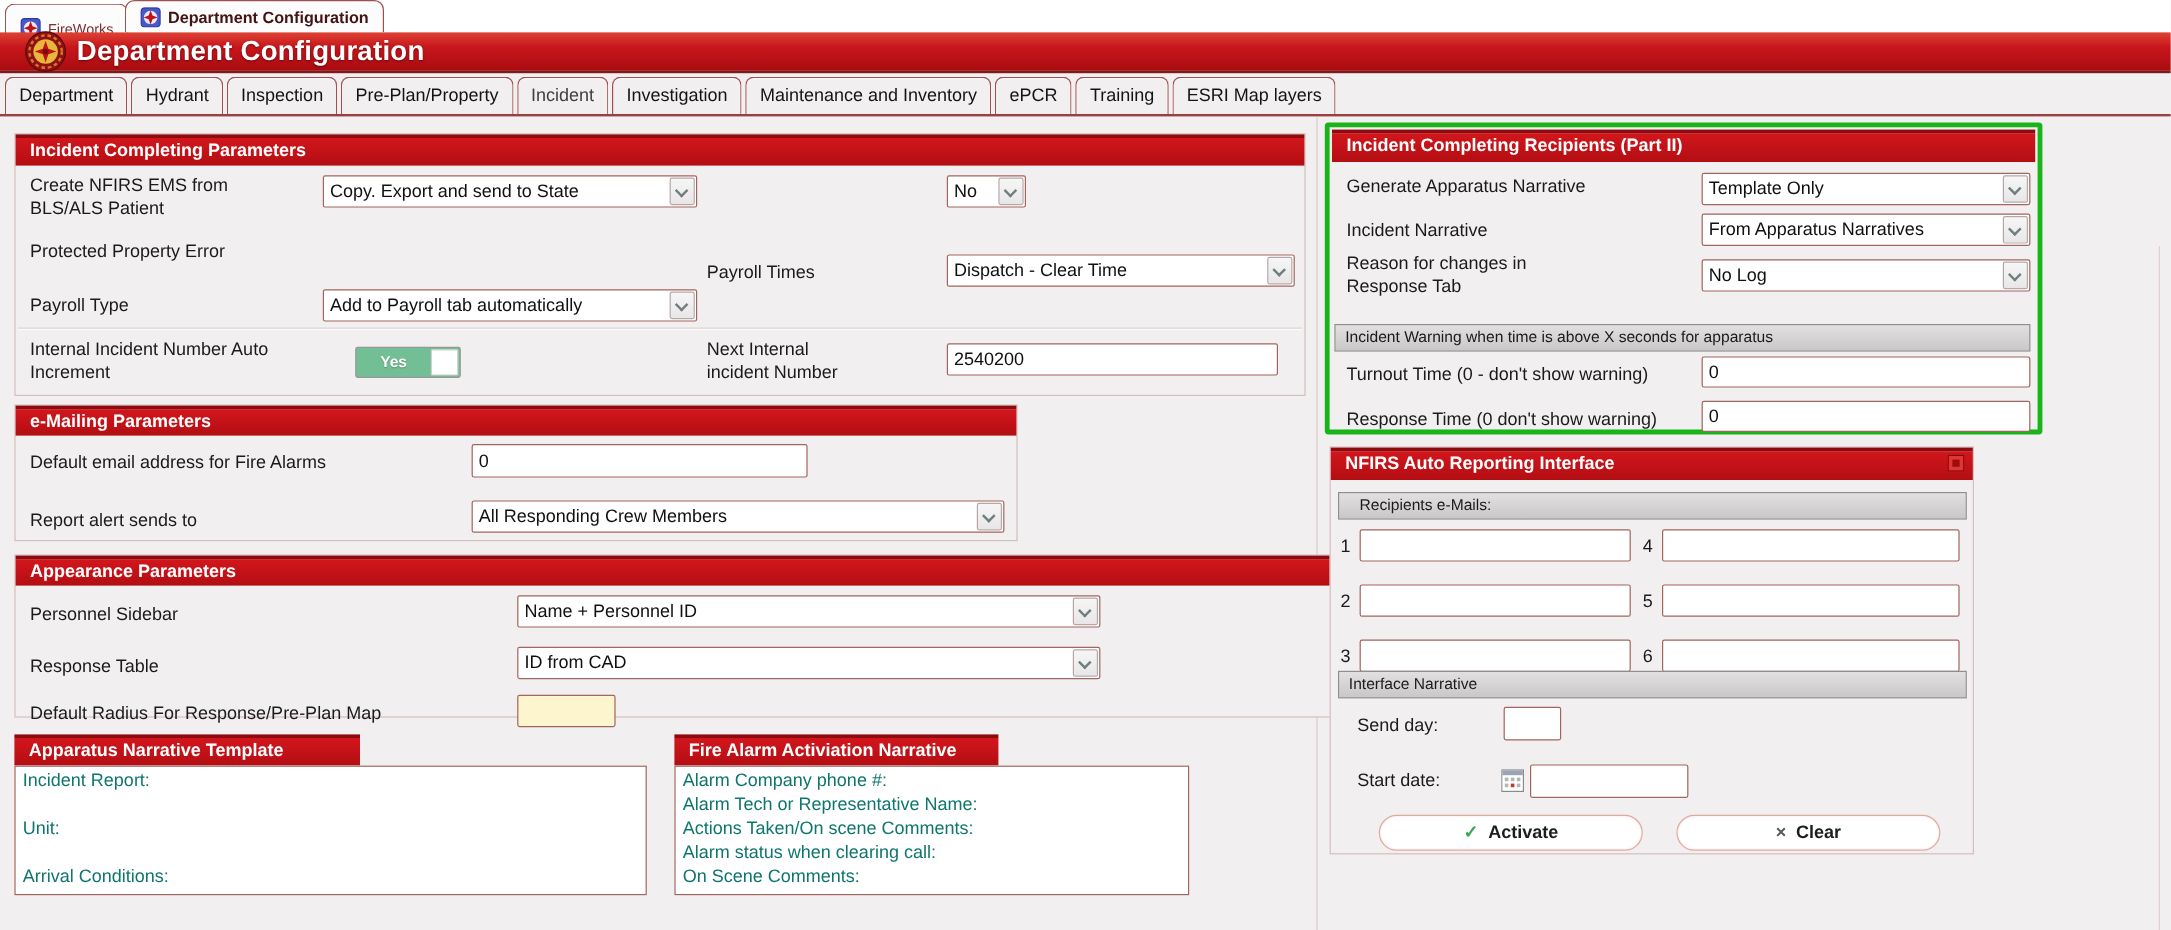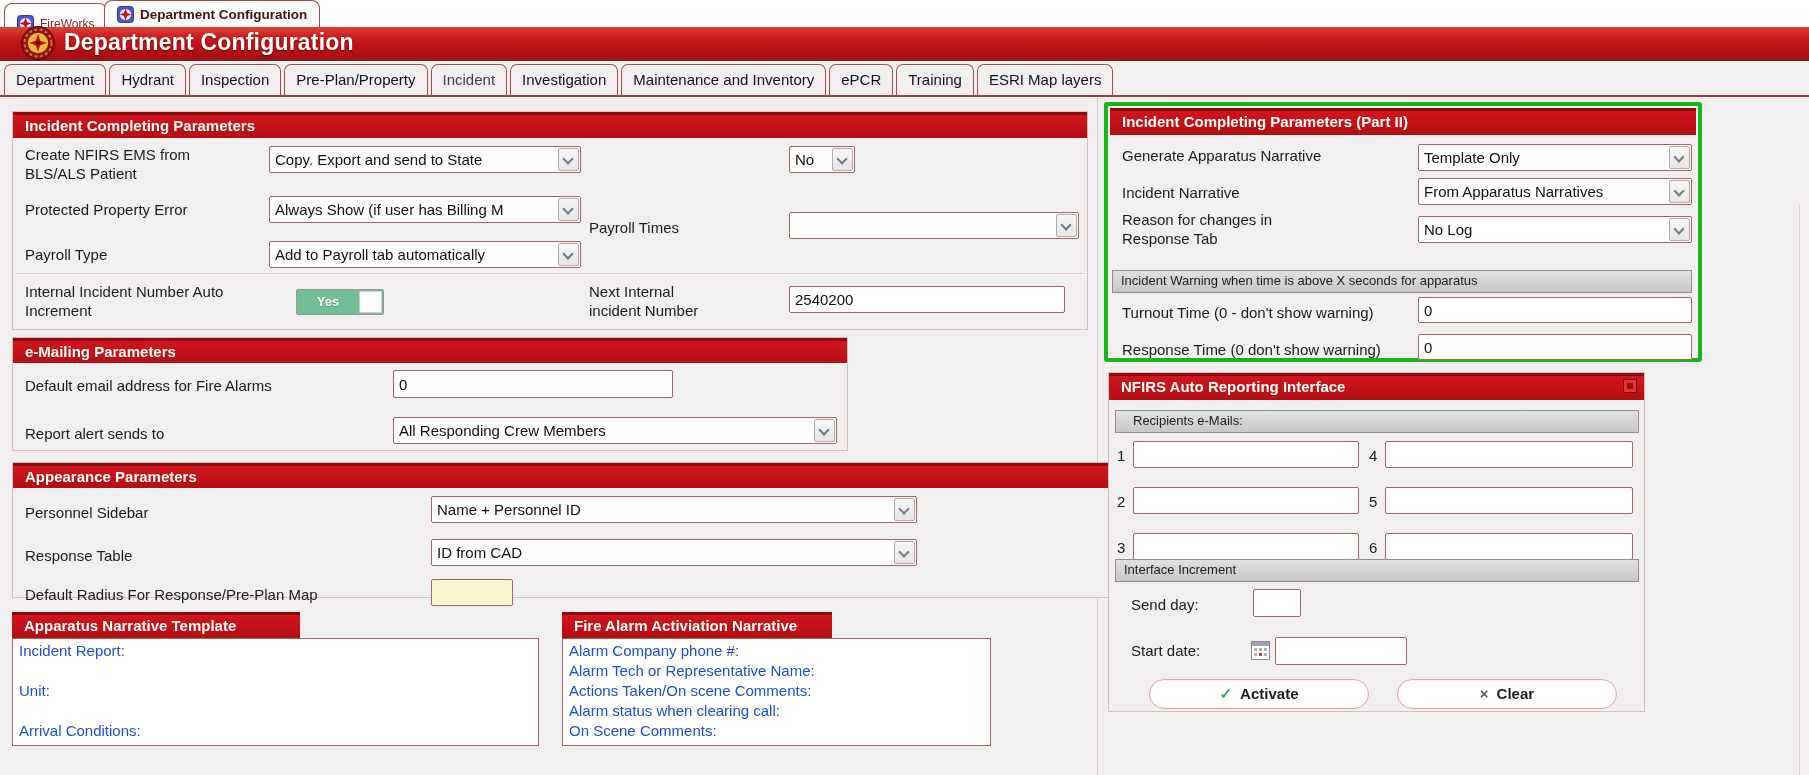--- a/index.html
+++ b/index.html
@@ -95,21 +95,21 @@
   .toggle .t-label {
     position:absolute; left:0; right:24px; top:0; bottom:0; text-align:center;
     color:#fff; font-weight:bold; font-size:13px; line-height:24px; text-shadow:0 1px 1px rgba(0,0,0,.25);
   }
   .toggle .t-knob {
     position:absolute; right:1px; top:1px; width:23px; height:22px; background:#fff;
     border:1px solid #cfcfcf; border-radius:1px;
   }
   .narr {
     position:absolute; background:#fff; border:1px solid #a2655f;
-    font-size:15px; line-height:20px; padding:2px 6px; white-space:pre-line; color:#1d4ed8;
+    font-size:15px; line-height:20px; padding:2px 6px; white-space:pre-line; color:#0f766e;
   }
   .pill {
     position:absolute; height:30px; background:#fff; border:1px solid #deaaa0; border-radius:15px;
     font-weight:bold; font-size:15px; color:#1d1d1d; text-align:center; line-height:28px;
     box-shadow: inset 0 0 0 1px #fdf3f1;
   }
   .pill .glyph-check { color:#3ba55a; margin-right:8px; font-weight:bold; }
   .pill .glyph-x { color:#5a5a5a; margin-right:8px; font-weight:bold; }
   .numcell { position:absolute; font-size:15px; color:#1b1b1b; }
   #greenbox {
@@ -189,29 +189,24 @@
   </div>
 
   <div class="dd" style="left:776px; top:34px; width:66px;">
     <span class="dd-text">No</span>
     <span class="dd-btn">
         <span class="chev"></span>
       </span>
   </div>
 
   <div class="lbl" style="left:12px; top:88px;">Protected Property Error</div>
-  <div class="dd" style="left:256px; top:84px; width:312px;">
-    <span class="dd-text">Always Show (if user has Billing M</span>
-    <span class="dd-btn">
-        <span class="chev"></span>
-      </span>
-  </div>
 
   <div class="lbl" style="left:576px; top:106px;">Payroll Times</div>
   <div class="dd" style="left:776px; top:100px; width:290px;">
+    <span class="dd-text">Dispatch - Clear Time</span>
     <span class="dd-btn">
         <span class="chev"></span>
       </span>
   </div>
 
   <div class="lbl" style="left:12px; top:133px;">Payroll Type</div>
   <div class="dd" style="left:256px; top:129px; width:312px;">
     <span class="dd-text">Add to Payroll tab automatically</span>
     <span class="dd-btn">
         <span class="chev"></span>
@@ -276,21 +271,21 @@
 Arrival Conditions:</div>
 
 <div class="shdr" style="left:562px; top:612px; width:270px;">Fire Alarm Activiation Narrative</div>
 <div class="narr" style="left:562px; top:638px; width:429px; height:108px;">Alarm Company phone #:
 Alarm Tech or Representative Name:
 Actions Taken/On scene Comments:
 Alarm status when clearing call:
 On Scene Comments:</div>
 
 <div id="greenbox">
-  <div class="rhdr" style="left:2px; right:2px; top:2px; height:27px;">Incident Completing Parameters (Part II)</div>
+  <div class="rhdr" style="left:2px; right:2px; top:2px; height:27px;">Incident Completing Recipients (Part II)</div>
 
   <div class="lbl" style="left:14px; top:40px;">Generate Apparatus Narrative</div>
   <div class="dd" style="left:310px; top:38px; width:274px;">
     <span class="dd-text">Template Only</span>
     <span class="dd-btn">
         <span class="chev"></span>
       </span>
   </div>
 
   <div class="lbl" style="left:14px; top:77px;">Incident Narrative</div>
@@ -332,21 +327,21 @@
   <span class="numcell" style="left:8px; top:120px;">2</span>
   <input class="tin" style="left: 24px; top: 114px; width: 226px;" value="">
   <span class="numcell" style="left:260px; top:120px;">5</span>
   <input class="tin" style="left: 276px; top: 114px; width: 248px;" value="">
 
   <span class="numcell" style="left:8px; top:166px;">3</span>
   <input class="tin" style="left: 24px; top: 160px; width: 226px;" value="">
   <span class="numcell" style="left:260px; top:166px;">6</span>
   <input class="tin" style="left: 276px; top: 160px; width: 248px;" value="">
 
-  <div class="gbar" style="left:6px; top:186px; width:524px;">Interface Increment</div>
+  <div class="gbar" style="left:6px; top:186px; width:524px;">Interface Narrative</div>
 
   <div class="lbl" style="left:22px; top:222px;">Send day:</div>
   <input class="tin" style="left: 144px; top: 216px; width: 48px; height: 28px;" value="">
 
   <div class="lbl" style="left:22px; top:268px;">Start date:</div>
   <span id="calbtn" style="left:142px; top:268px;">
     <svg width="19" height="19" viewBox="0 0 19 19">
       <rect x="0.5" y="0.5" width="18" height="18" fill="#fff" stroke="#8a8a8a"></rect>
       <rect x="1" y="1" width="17" height="4" fill="#9aa4b4"></rect>
       <g fill="#b5b5b5">

